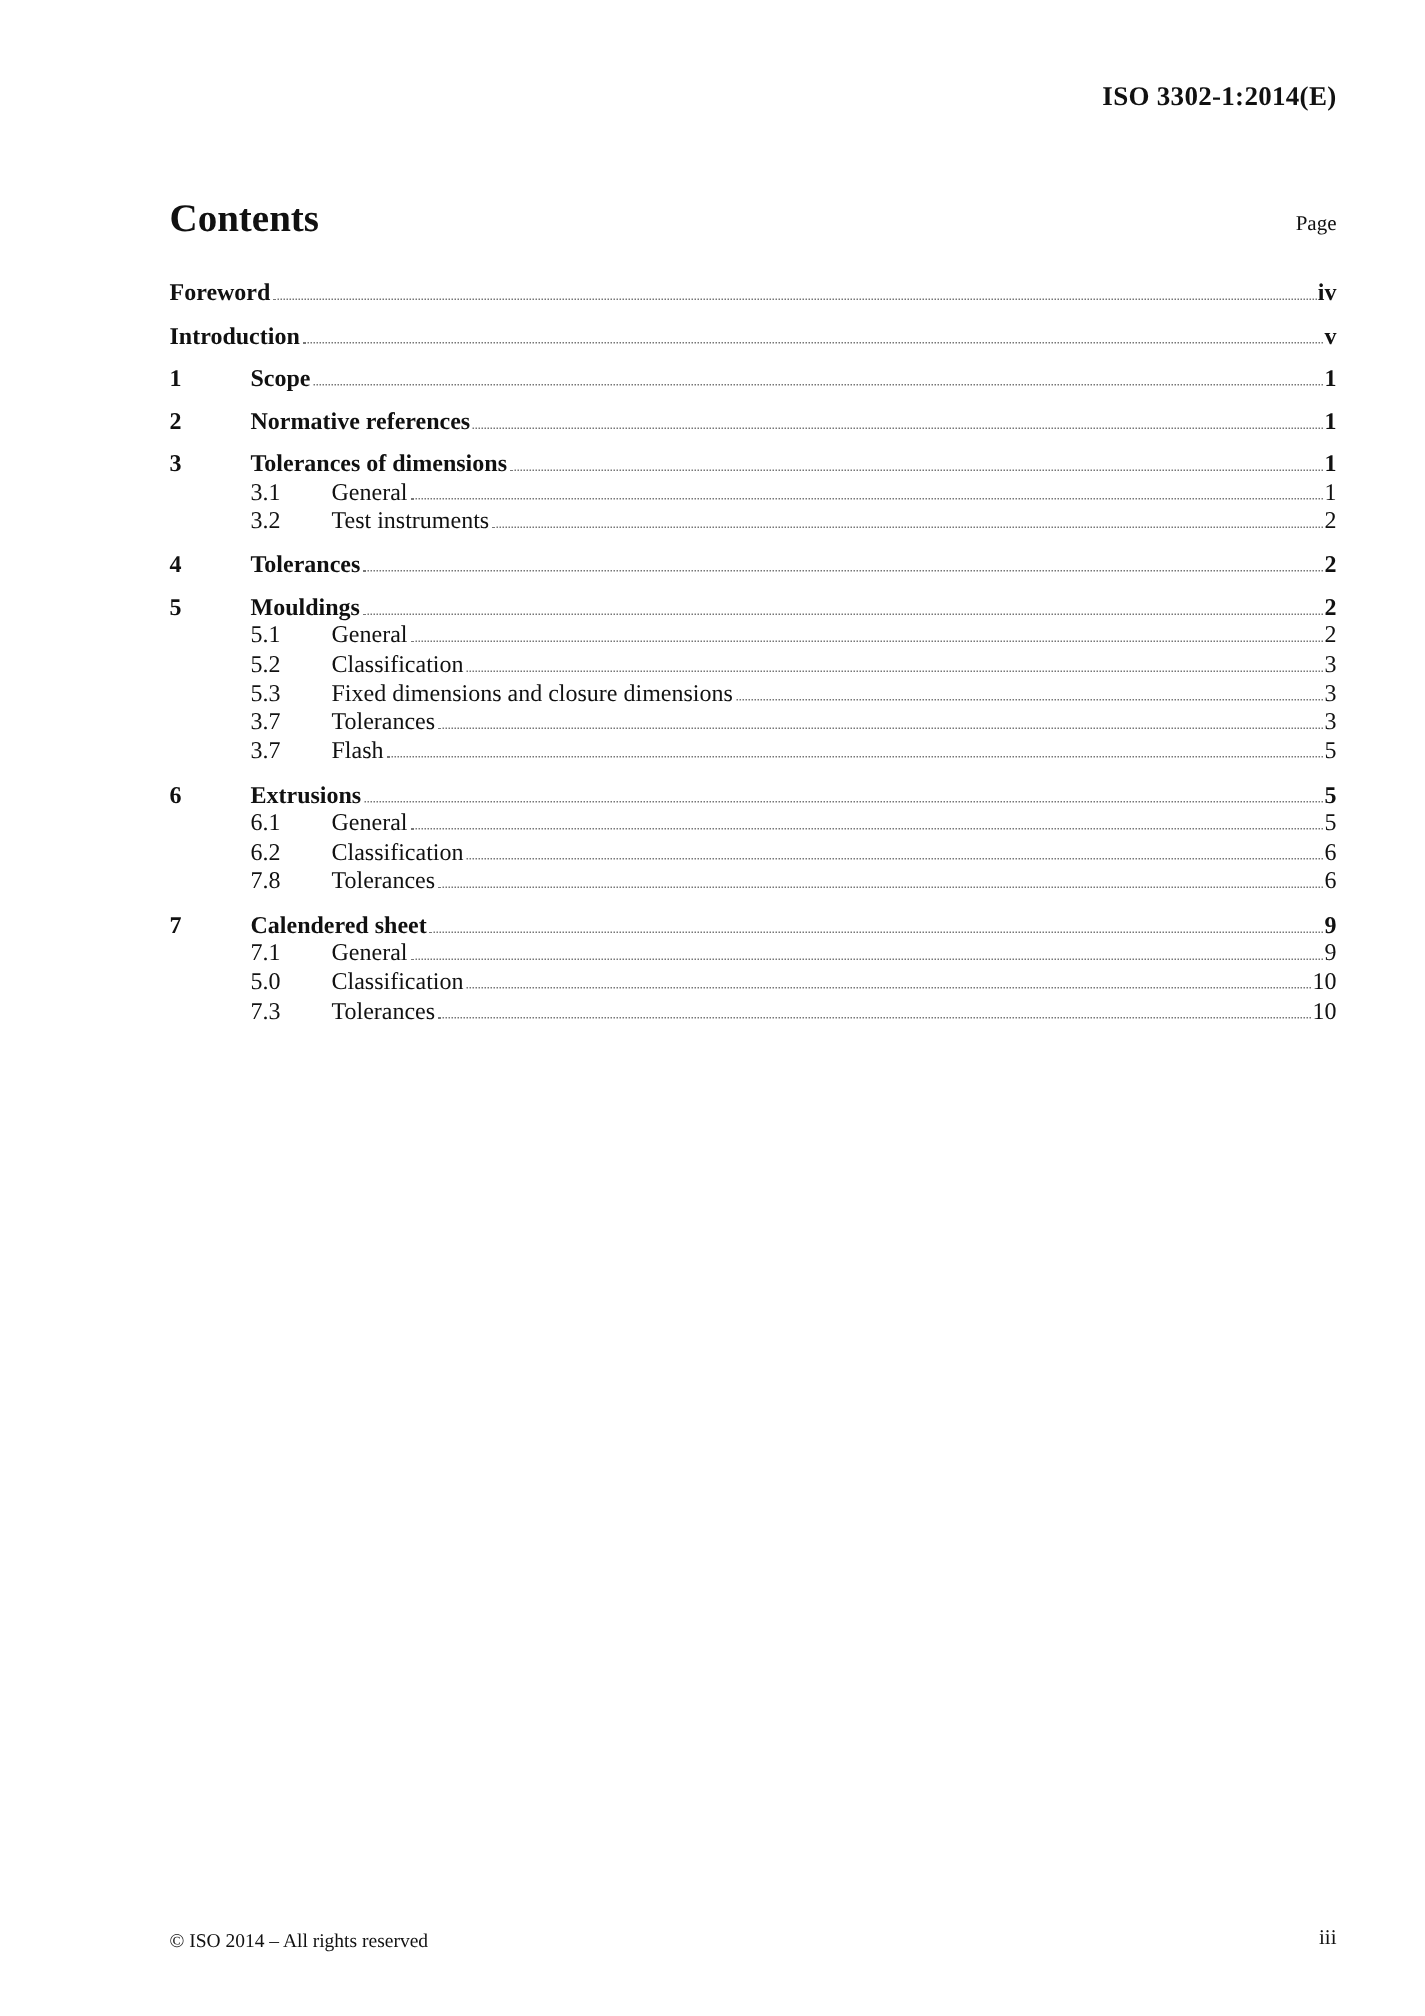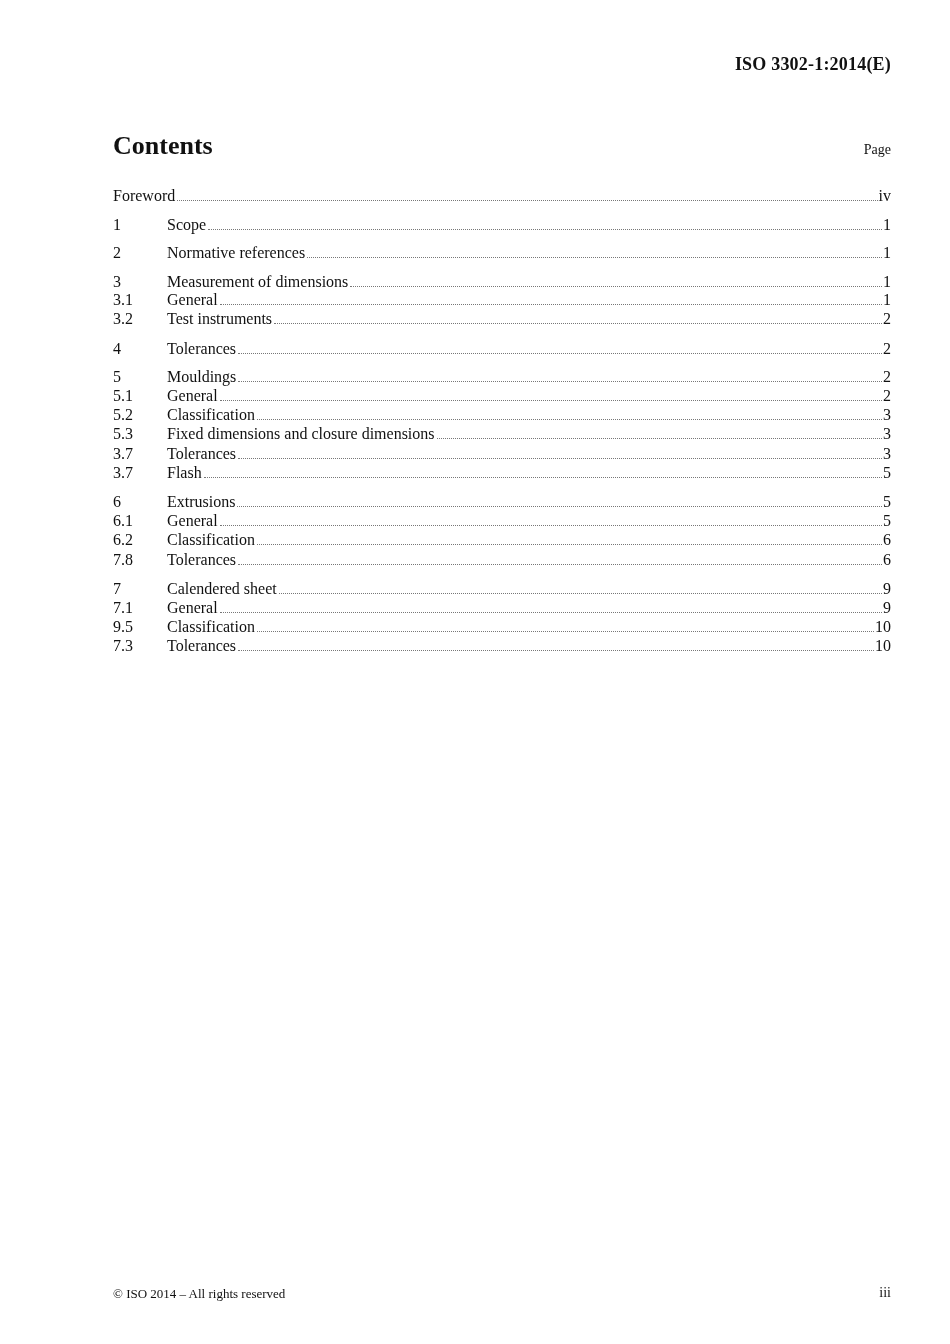--- a/index.html
+++ b/index.html
@@ -2,59 +2,64 @@
 <html><head>
   <meta charset="utf-8">
   <style>
     html, body { margin: 0; padding: 0; background: #ffffff; }
     body { width: 950px; height: 1344px; position: relative; font-family: "DejaVu Serif", "Liberation Serif", serif; color: #111; overflow: hidden; }
     .header-id { position: absolute; top: 54px; right: 59px; font-weight: bold; font-size: 18px; letter-spacing: 0.2px; font-family: "Liberation Serif", serif; }
     .contents-title { position: absolute; top: 131px; left: 113px; font-size: 26px; font-weight: bold; font-family: "Liberation Serif", serif; }
     .page-label { position: absolute; top: 142px; right: 59px; font-size: 14px; font-family: "Liberation Serif", serif; }
     .toc { position: absolute; top: 185px; left: 113px; width: 778px; font-family: "Liberation Serif", serif; }
     .entry { display: flex; align-items: baseline; white-space: nowrap; }
-    .entry.l1 { font-weight: normal; font-size: 16px; height: 28.5px; line-height: 22px; }
+    .entry.l1 { font-weight: bold; font-size: 16px; height: 28.5px; line-height: 22px; }
     .entry.l2 { font-size: 16px; height: 19.3px; line-height: 19px; }
     .entry.l2.last { height: 28.5px; }
     .num1 { width: 54px; flex: none; }
-    .num2 { width: 54px; flex: none; }
+    .num2 { width: 54px; flex: none; margin-left: 54px; }
     .title { flex: none; }
     .dots { flex: 1 1 auto; border-bottom: 1px dotted #777; margin: 0 1px 4px 2px; height: 1px; }
     .pg { flex: none; text-align: right; }
     .footer-copy { position: absolute; top: 1286px; left: 113px; font-size: 13px; font-family: "Liberation Serif", serif; }
     .footer-page { position: absolute; top: 1285px; right: 59px; font-size: 14px; font-family: "Liberation Serif", serif; margin-left: 20px; }
   </style>
 </head>
 <body>
 
 <div class="header-id">ISO 3302-1:2014(E)</div>
 <div class="contents-title">Contents</div>
 <div class="page-label">Page</div>
 
 <div class="toc" id="toc">
     <div class="entry l1">
       <span class="title">Foreword</span>
       <span class="dots"></span>
       <span class="pg">iv</span>
     </div>
     <div class="entry l1">
+      <span class="title">Introduction</span>
+      <span class="dots"></span>
+      <span class="pg">v</span>
+    </div>
+    <div class="entry l1">
       <span class="num1">1</span>
       <span class="title">Scope</span>
       <span class="dots"></span>
       <span class="pg">1</span>
     </div>
     <div class="entry l1">
       <span class="num1">2</span>
       <span class="title">Normative references</span>
       <span class="dots"></span>
       <span class="pg">1</span>
     </div>
     <div class="entry l1" style="height: 19.5px;">
       <span class="num1">3</span>
-      <span class="title">Measurement of dimensions</span>
+      <span class="title">Tolerances of dimensions</span>
       <span class="dots"></span>
       <span class="pg">1</span>
     </div>
     <div class="entry l2">
       <span class="num2">3.1</span>
       <span class="title">General</span>
       <span class="dots"></span>
       <span class="pg">1</span>
     </div>
     <div class="entry l2 last">
@@ -135,21 +140,21 @@
       <span class="dots"></span>
       <span class="pg">9</span>
     </div>
     <div class="entry l2">
       <span class="num2">7.1</span>
       <span class="title">General</span>
       <span class="dots"></span>
       <span class="pg">9</span>
     </div>
     <div class="entry l2">
-      <span class="num2">9.5</span>
+      <span class="num2">5.0</span>
       <span class="title">Classification</span>
       <span class="dots"></span>
       <span class="pg">10</span>
     </div>
     <div class="entry l2 last">
       <span class="num2">7.3</span>
       <span class="title">Tolerances</span>
       <span class="dots"></span>
       <span class="pg">10</span>
     </div>

